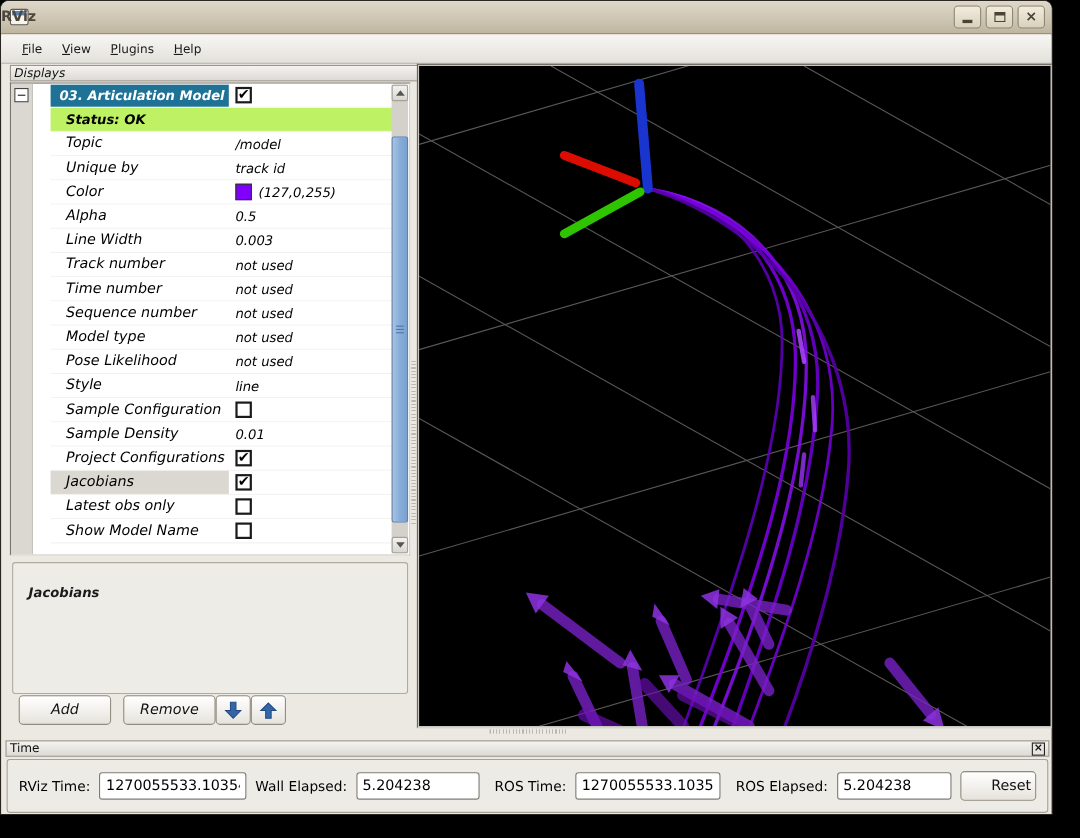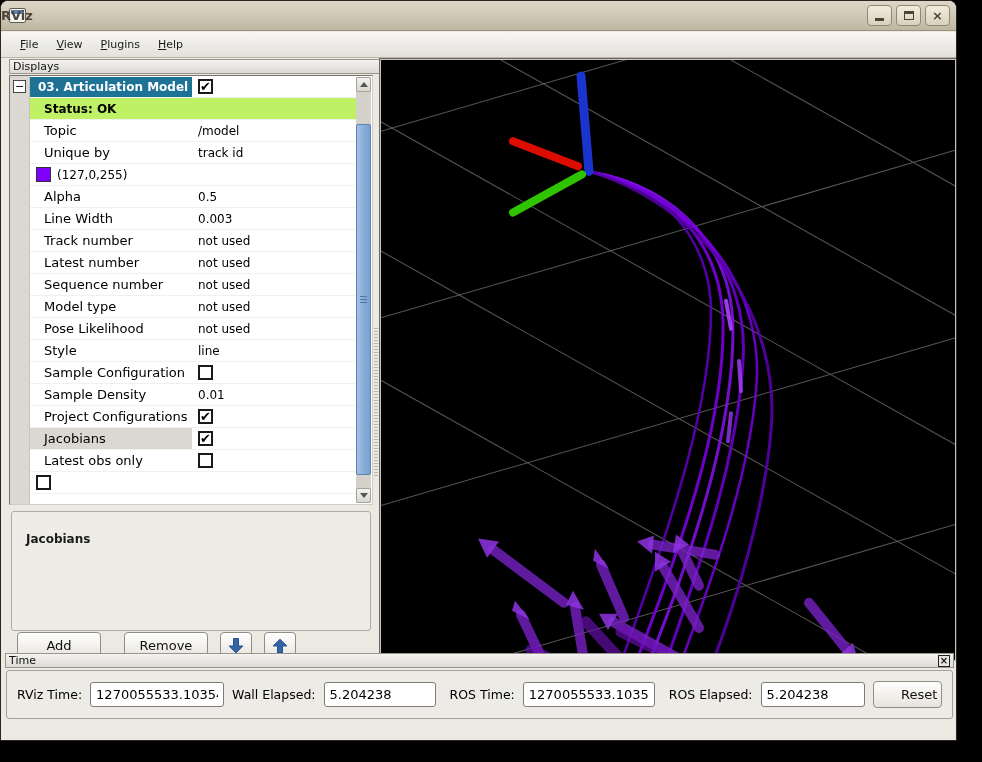--- a/index.html
+++ b/index.html
@@ -27,27 +27,27 @@
     display:flex;align-items:center;padding-left:10px;}
   .menu-item{display:inline-block;padding:3px 9px;font-size:11px;color:#1a1a1a;}
   .menu-item::first-letter{text-decoration:underline;}
   
   .panel-title{height:15px;background:linear-gradient(#f4f3f1,#dcdad4);border:1px solid #9a968c;
     font-size:11px;color:#111;display:flex;align-items:center;padding:0 3px;}
   .panel-title .pt-label{flex:1;}
   .panel-close{width:12px;height:12px;border:1px solid #222;background:#e8e6e1;color:#111;
     font-size:10px;line-height:10px;text-align:center;font-weight:bold;}
   
-  #displays-panel{position:absolute;left:8px;top:58px;width:391px;height:605px;}
+  #displays-panel{position:absolute;left:8px;top:58px;width:391px;height:605px;font-style:italic;}
   .tree{position:absolute;left:0;top:16px;width:364px;height:430px;background:#fff;
     border:1px solid #76736a;border-right-color:#cfccc6;border-bottom-color:#cfccc6;overflow:hidden;}
   .tree-gutter{position:absolute;left:0;top:0;bottom:0;width:20px;background:#dbd8d1;border-right:1px solid #c6c3bc;}
   .expander{position:absolute;left:3px;top:4px;width:13px;height:13px;border:1px solid #444;background:#fff;
     font-size:11px;line-height:11px;text-align:center;color:#000;}
-  .tree-rows{position:absolute;left:20px;top:0;right:15px;}
+  .tree-rows{position:absolute;left:36px;top:0;right:15px;}
   .tree-row{display:flex;height:22px;border-bottom:1px solid #f1f1ee;background:#fff;align-items:center;}
   .hdr-row{position:relative;}
   .hdr-cell{width:162px;height:20px;margin-top:1px;background:var(--accent-teal,#1e7296);color:#fff;
     font-weight:bold;font-size:12px;line-height:20px;padding-left:8px;white-space:nowrap;overflow:hidden;}
   .status-row{background:#bef264;font-weight:bold;font-size:12px;color:#000;padding-left:14px;}
   .cell-label{width:162px;padding-left:14px;font-size:13px;color:#000;white-space:nowrap;overflow:hidden;height:100%;
     display:flex;align-items:center;}
   .cell-label.selected{background:#dbd8d2;}
   .cell-value{flex:1;padding-left:6px;font-size:12px;color:#000;white-space:nowrap;overflow:hidden;height:100%;
     display:flex;align-items:center;gap:6px;}
@@ -63,40 +63,40 @@
   .tri-up{width:0;height:0;border-left:4px solid transparent;border-right:4px solid transparent;border-bottom:5px solid #555;}
   .tri-down{width:0;height:0;border-left:4px solid transparent;border-right:4px solid transparent;border-top:5px solid #555;}
   .vs-thumb{position:absolute;left:0;width:15px;top:47px;height:351px;border:1px solid #5c82b4;border-radius:2px;
     background:linear-gradient(90deg,#a7c2e4,#85abd8 55%,#7aa0cf);}
   .vs-grip{position:absolute;left:3px;right:3px;top:50%;margin-top:-4px;}
   .vs-grip div{height:1px;background:#4f74a5;margin-bottom:2px;}
   
   .desc-box{position:absolute;left:2px;top:452px;width:360px;height:120px;background:#eeece7;
     border:1px solid #aeaba3;border-radius:3px;font-size:12px;font-weight:bold;color:#1a1a1a;
     padding:20px 0 0 14px;}
-  .btn-row{position:absolute;left:8px;top:573px;display:flex;gap:12px;align-items:center;}
+  .btn-row{position:absolute;left:8px;top:573px;display:flex;align-items:center;}
   .btn{height:27px;border:1px solid #918d80;border-radius:4px;background:linear-gradient(#ffffff,#e6e3dc);
     font-size:13px;color:#111;display:flex;align-items:center;justify-content:center;
     font-family:"DejaVu Sans","Liberation Sans",sans-serif;}
   .btn-add{width:84px;}
   .btn-remove{width:84px;margin-left:11px;}
   .btn-icon{width:32px;height:27px;}
   .btn-icon:first-of-type{margin-left:10px;}
   
   .vsplit{position:absolute;left:372px;top:57px;width:6px;height:606px;}
   .vsplit-handle{position:absolute;left:1px;top:270px;width:4px;height:150px;
     background:repeating-linear-gradient(#b9b6ae 0 1px,transparent 1px 3px);}
   .hsplit-handle{position:absolute;left:444px;top:662px;width:72px;height:4px;
     background:repeating-linear-gradient(90deg,#b9b6ae 0 1px,transparent 1px 3px);}
   
   #render-frame{position:absolute;left:378px;top:57px;width:578px;height:604px;
     border:1px solid;border-color:#6b675e #d8d6d0 #d8d6d0 #6b675e;background:#c8c5be;padding:1px;}
   #render-view{width:100%;height:100%;background:var(--viewport-bg,#000);}
   
-  #time-panel{position:absolute;left:4px;top:652px;width:949px;height:55px;}
+  #time-panel{position:absolute;left:4px;top:672px;width:949px;height:55px;}
   .time-content{position:absolute;left:1px;right:1px;top:17px;height:49px;background:#edebe6;
     border:1px solid #a5a29a;border-radius:3px;display:flex;align-items:center;padding:0 10px;gap:8px;}
   .time-label{font-size:12.5px;color:#000;white-space:nowrap;}
   .time-input{height:25px;border:1px solid #7f7c74;border-radius:3px;background:#fff;color:#000;
     font-size:13px;padding:0 5px;font-family:"DejaVu Sans","Liberation Sans",sans-serif;}
   .ti-walltime{width:134px;}
   .ti-wallelapsed{width:112px;margin-right:6px;}
   .ti-rostime{width:132px;margin-right:6px;}
   .ti-roselapsed{width:104px;}
   .btn-reset{width:89px;height:27px;margin-left:auto;padding-left:24px;}
@@ -152,39 +152,40 @@
 
       <div class="tree-row">
             <div class="cell-label">Topic</div>
             <div class="cell-value">/model</div>
           </div>
           <div class="tree-row">
             <div class="cell-label">Unique by</div>
             <div class="cell-value">track id</div>
           </div>
           <div class="tree-row">
+            <div class="cell-label">Color</div>
             <div class="cell-value">
               <span class="swatch" style="background: rgb(127, 0, 255);"></span>
               <span>(127,0,255)</span>
             </div>
           </div>
           <div class="tree-row">
             <div class="cell-label">Alpha</div>
             <div class="cell-value">0.5</div>
           </div>
           <div class="tree-row">
             <div class="cell-label">Line Width</div>
             <div class="cell-value">0.003</div>
           </div>
           <div class="tree-row">
             <div class="cell-label">Track number</div>
             <div class="cell-value">not used</div>
           </div>
           <div class="tree-row">
-            <div class="cell-label">Latest number</div>
+            <div class="cell-label">Time number</div>
             <div class="cell-value">not used</div>
           </div>
           <div class="tree-row">
             <div class="cell-label">Sequence number</div>
             <div class="cell-value">not used</div>
           </div>
           <div class="tree-row">
             <div class="cell-label">Model type</div>
             <div class="cell-value">not used</div>
           </div>
@@ -218,20 +219,21 @@
               <span class="cb">✔</span>
             </div>
           </div>
           <div class="tree-row">
             <div class="cell-label">Latest obs only</div>
             <div class="cell-value">
               <span class="cb"></span>
             </div>
           </div>
           <div class="tree-row">
+            <div class="cell-label">Show Model Name</div>
             <div class="cell-value">
               <span class="cb"></span>
             </div>
           </div>
         </div>
       <div class="vscroll">
         <div class="vs-btn vs-up">
             <span class="tri-up"></span>
           </div>
         <div class="vs-thumb">

